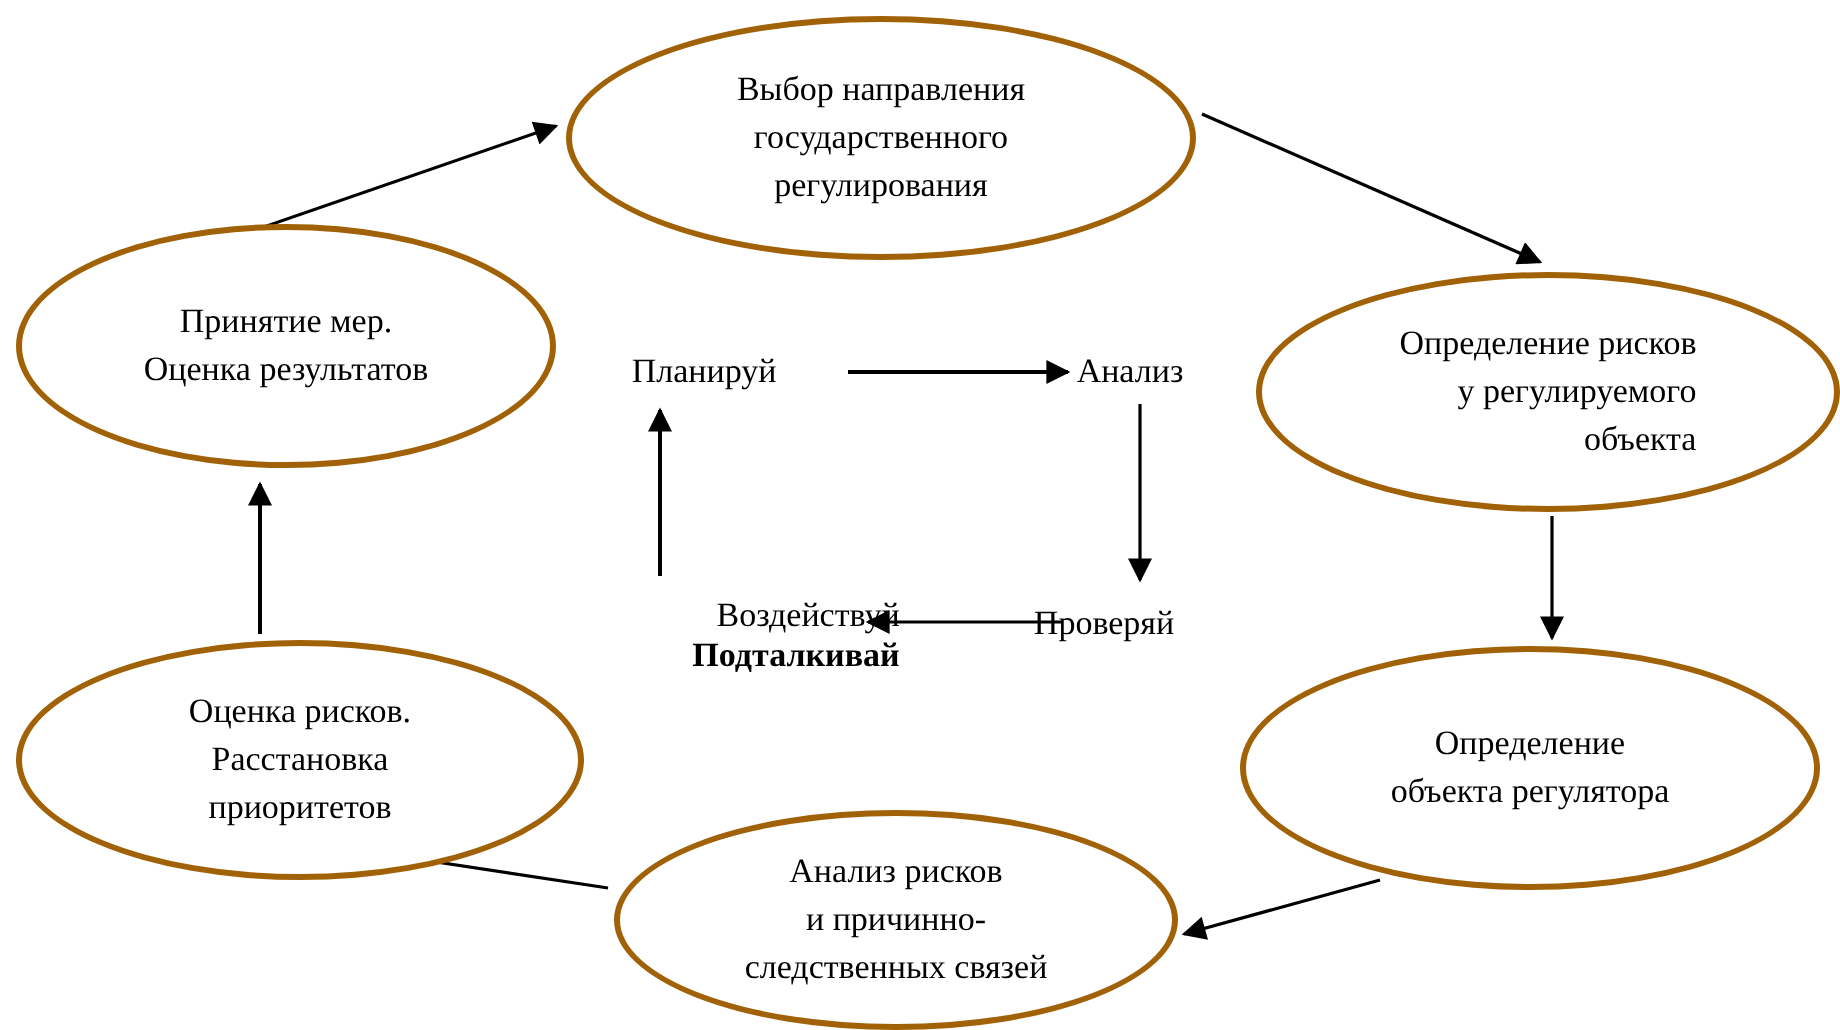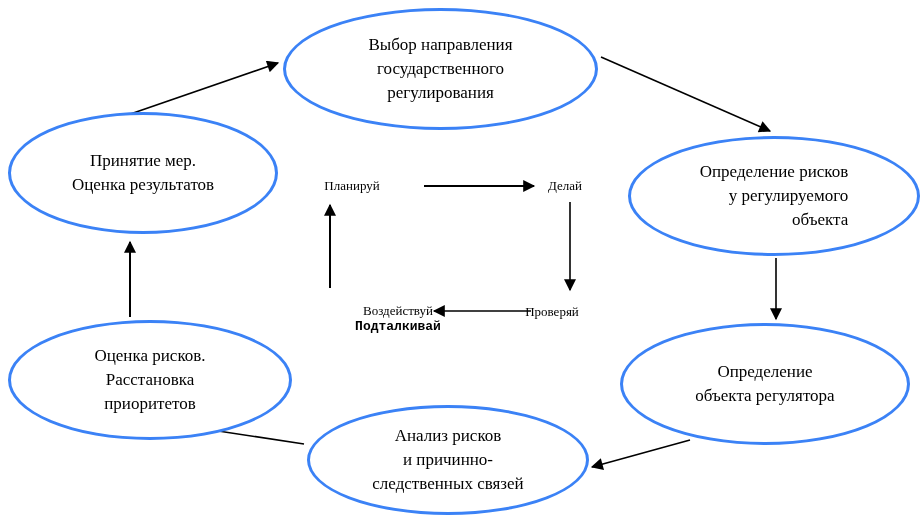--- a/index.html
+++ b/index.html
@@ -19,21 +19,21 @@
   .arrows-layer {
     position: absolute;
     left: 0;
     top: 0;
     width: 920px;
     height: 515px;
     pointer-events: none;
   }
   .ellipse {
     position: absolute;
-    border: 3px solid #3b82f6;
+    border: 3px solid #a16207;
     border-radius: 50%;
     display: flex;
     align-items: center;
     justify-content: center;
     text-align: center;
     box-sizing: border-box;
     background: #ffffff;
   }
   .ellipse .label {
     white-space: pre-line;
@@ -44,29 +44,29 @@
   #el-top         { left: 283px; top: 8px;   width: 315px; height: 122px; }
   #el-right-upper { left: 628px; top: 136px; width: 292px; height: 120px; text-align: right; }
   #el-right-lower { left: 620px; top: 323px; width: 290px; height: 122px; }
   #el-bottom      { left: 307px; top: 405px; width: 282px; height: 110px; }
   #el-left-lower  { left: 8px;   top: 320px; width: 284px; height: 120px; }
   #el-left-upper  { left: 8px;   top: 112px; width: 270px; height: 122px; }
 
   .pdca-label {
     position: absolute;
     transform: translate(-50%, -50%);
-    font-size: 13px;
+    font-size: 17px;
     white-space: nowrap;
-    text-align: center;
+    text-align: right;
   }
   #pdca-plan  { left: 352px; top: 186px; }
   #pdca-do    { left: 565px; top: 186px; }
   #pdca-check { left: 552px; top: 312px; }
   #pdca-act   { left: 352px; top: 318px; margin-left: 46px; }
-  #pdca-act .line2 { font-weight: bold; display: block; font-family: Liberation Mono, monospace; }
+  #pdca-act .line2 { font-weight: bold; display: block; }
   #pdca-act .line1 { display: block; }
 </style>
 </head>
 <body>
 
 <div class="canvas">
 
   <svg class="arrows-layer" width="920" height="515" viewBox="0 0 920 515" xmlns="http://www.w3.org/2000/svg">
     <defs>
       <marker id="arrowhead" viewBox="0 0 10 10" refX="9" refY="5" markerWidth="14" markerHeight="12" orient="auto" markerUnits="userSpaceOnUse">
@@ -115,21 +115,21 @@
 Расстановка
 приоритетов</span>
   </div>
 
   <div class="ellipse" id="el-left-upper">
     <span class="label">Принятие мер.
 Оценка результатов</span>
   </div>
 
   <span class="pdca-label" id="pdca-plan">Планируй</span>
-  <span class="pdca-label" id="pdca-do">Делай</span>
+  <span class="pdca-label" id="pdca-do">Анализ</span>
   <span class="pdca-label" id="pdca-check">Проверяй</span>
 
   <span class="pdca-label" id="pdca-act">
     <span class="line1">Воздействуй</span>
     <span class="line2">Подталкивай</span>
   </span>
 
 </div>
 
 </body></html>

